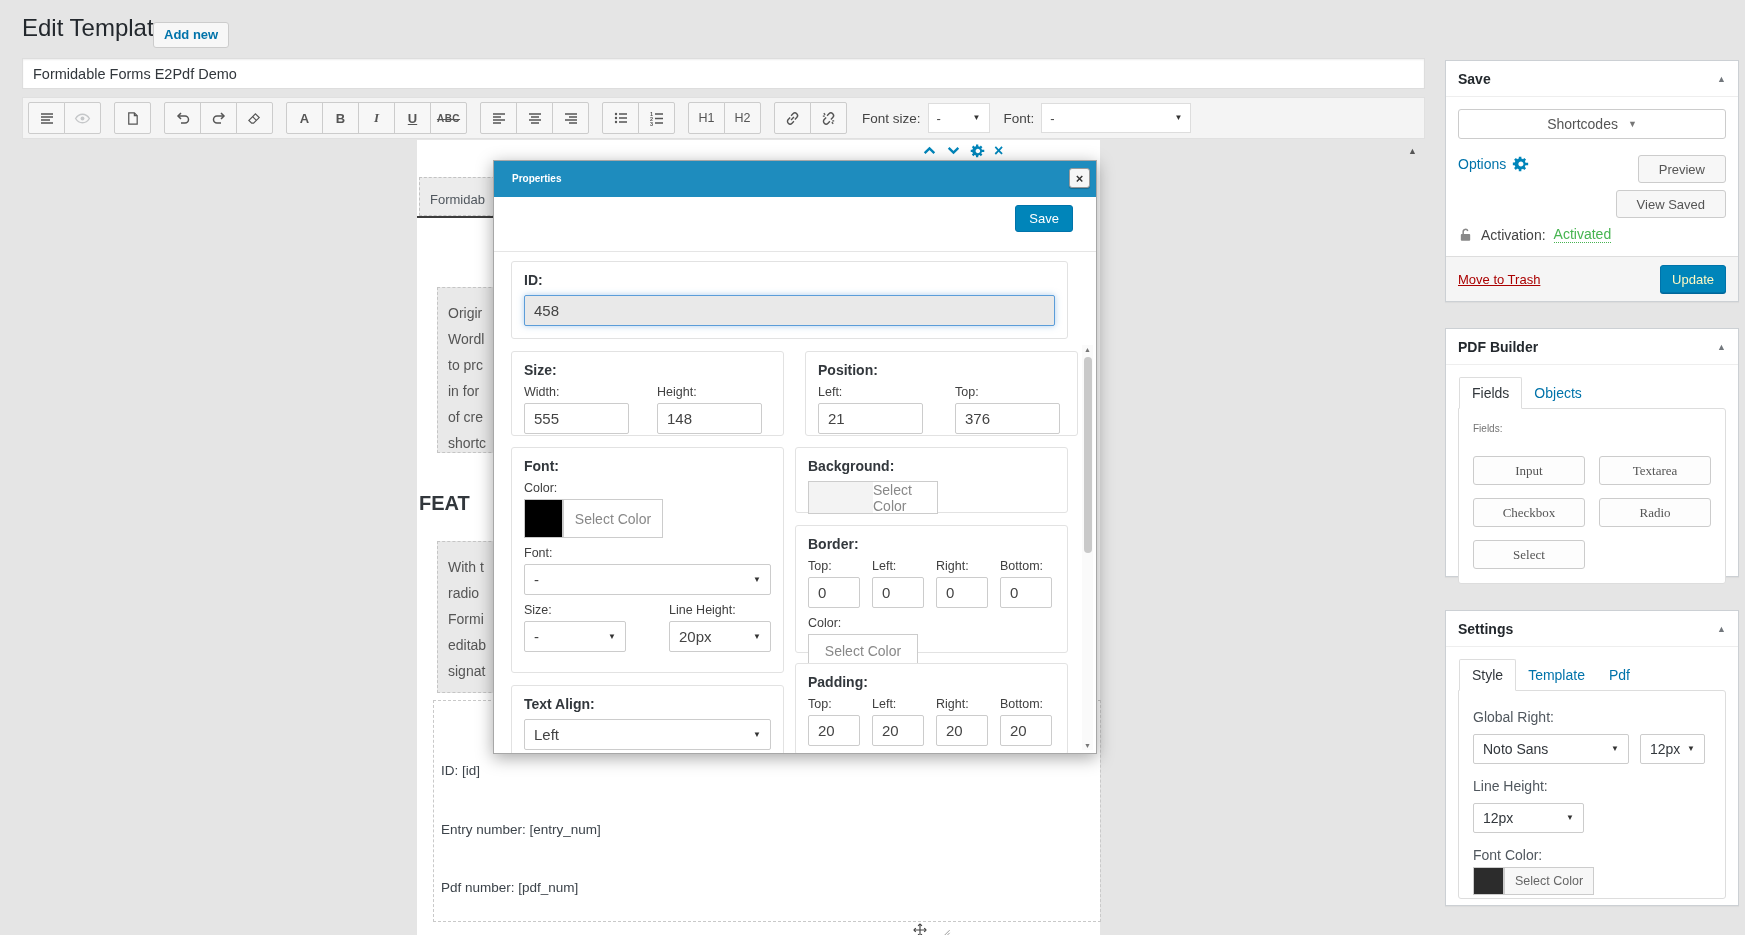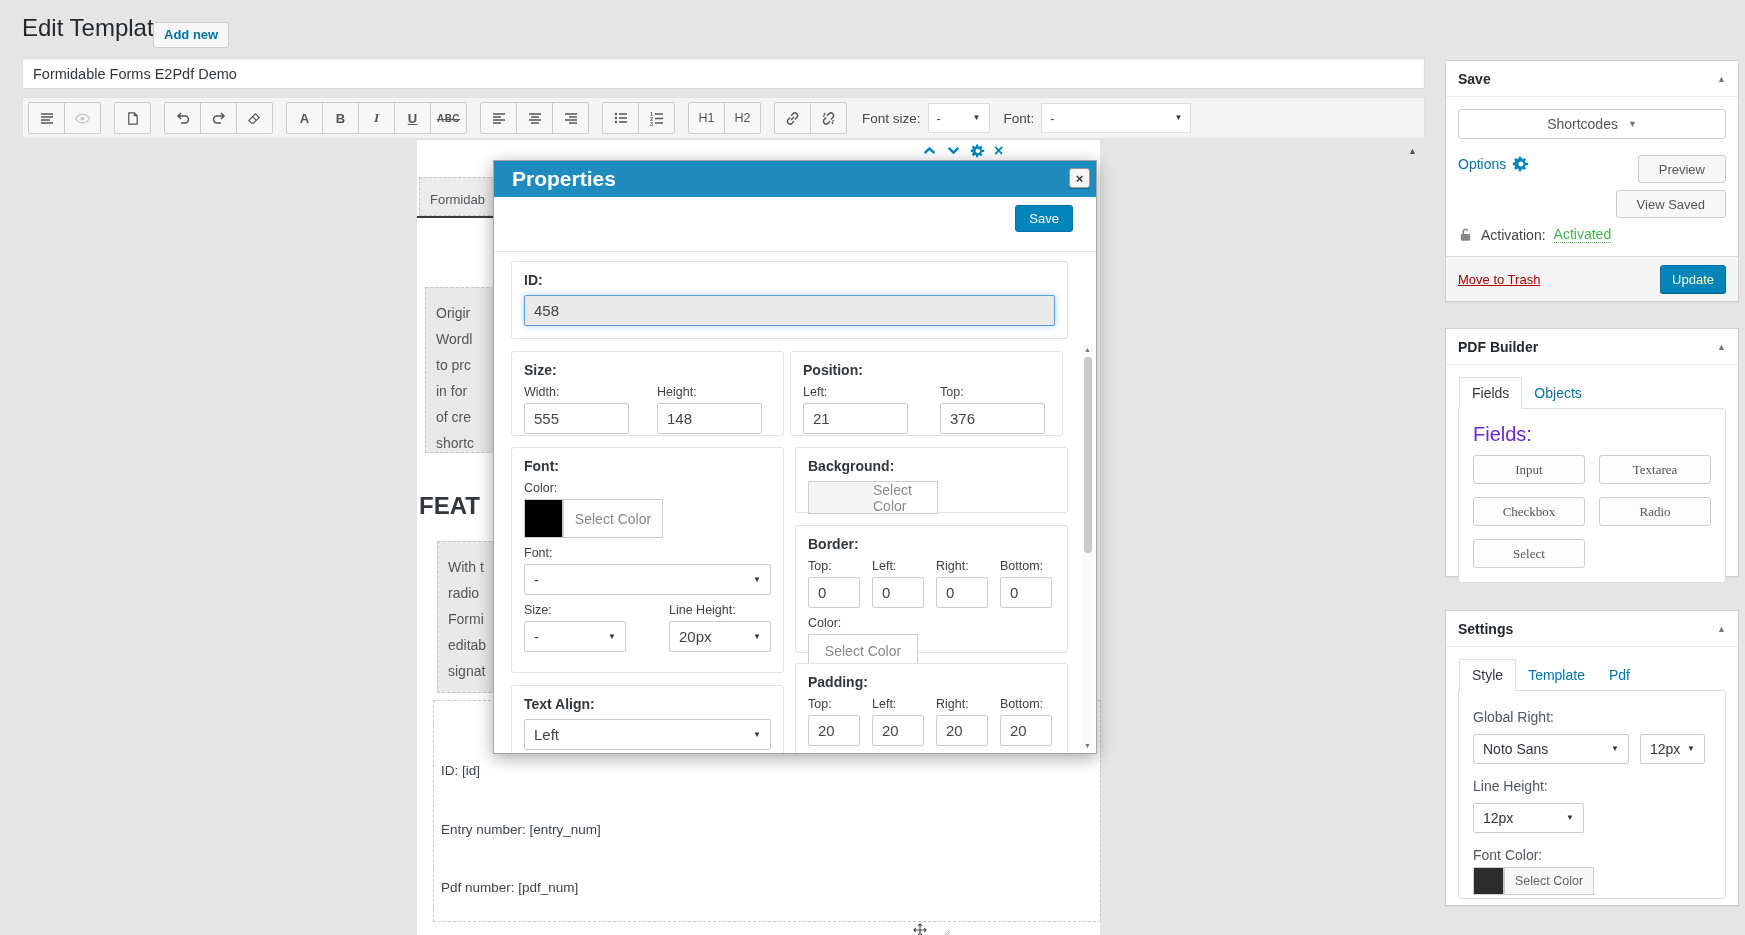--- a/index.html
+++ b/index.html
@@ -39,33 +39,33 @@
   .canvas{left:417px;top:140px;width:683px;height:795px;background:#fff}
   .canvas-scroll-up{left:1408px;top:146px;font-size:9px;color:#555}
   .el-controls{position:absolute;left:505px;top:3px;display:flex;align-items:center;gap:9px}
   .el-controls .x{color:#0085ba;font-size:16px;font-weight:700;line-height:14px;cursor:pointer}
   .page-tab{position:absolute;left:2px;top:37px;width:91px;height:39px;background:#ececec;
     border:1px dashed #c3c3c3;color:#50575e;font-size:13px;display:flex;align-items:flex-end;
     padding:0 0 8px 10px;overflow:hidden;white-space:nowrap}
   .tab-line{position:absolute;left:0;top:76px;width:120px;height:2px;background:#3c3c3c}
   .block{position:absolute;background:#e9e9e9;border:1px dashed #c5c5c5;color:#555;font-size:14px;
     line-height:26px;padding:12px 0 12px 10px;overflow:hidden;white-space:nowrap}
-  .block1{left:8px;top:147px;width:80px;height:166px}
+  .block1{left:20px;top:147px;width:80px;height:166px}
   .block2{left:20px;top:401px;width:80px;height:152px}
-  .feat{position:absolute;left:2px;top:352px;font-size:24px;font-weight:700;color:#32373c;
+  .feat{position:absolute;left:2px;top:352px;font-size:20px;font-weight:700;color:#32373c;
     width:76px;overflow:hidden;white-space:nowrap}
   .sc-box{position:absolute;left:16px;top:560px;width:668px;height:222px;border:1px dashed #c9c9c9}
   .sc-text{position:absolute;left:24px;top:582px;font-size:13.5px;line-height:19.5px;color:#3c434a;white-space:pre}
   .move-handle{position:absolute;left:496px;top:783px}
   .resize-handle{position:absolute;left:523px;top:786px}
 
   
   .modal{left:493px;top:160px;width:604px;height:594px;background:#fff;border:1px solid #a7a7a7;
     box-shadow:0 4px 16px rgba(0,0,0,.35);overflow:hidden}
-  .modal-header{height:36px;background:#1e8cbe;color:#fff;font-weight:700;font-size:21px;
+  .modal-header{height:36px;background:#1e8cbe;color:#fff;font-weight:700;font-size:10px;
     line-height:36px;padding-left:18px}
   .modal-close{position:absolute;top:7px;right:6px;width:21px;height:20px;background:#f6f6f6;
     border:1px solid #999;border-radius:3px;color:#333;font-size:13px;font-weight:700;display:flex;
     align-items:center;justify-content:center;box-shadow:0 1px 1px rgba(0,0,0,.25);cursor:pointer}
   .modal-save{position:absolute;right:23px;top:44px;height:27px;padding:0 13px;background:#0085ba;
     border:1px solid #0073aa;color:#fff;font-size:13px;border-radius:3px;cursor:pointer;font-family:inherit}
   .modal-divider{position:absolute;left:0;right:0;top:90px;height:1px;background:#e5e5e5}
   .modal-body{position:absolute;left:0;right:0;top:91px;bottom:0;overflow:hidden}
   .fbox{position:absolute;border:1px solid #e2e2e2;border-radius:3px;background:#fff;padding:10px 12px}
   .flabel{font-weight:700;font-size:14px;color:#32373c;margin-bottom:7px}
@@ -112,21 +112,21 @@
   .panel-footer{height:45px;background:#f5f5f5;border-top:1px solid #ddd;display:flex;
     justify-content:space-between;align-items:center;padding:0 12px}
   .trash-link{color:#a00;font-size:13px;text-decoration:underline;cursor:pointer}
   .update-btn{height:28px;padding:0 11px;background:#0085ba;border:1px solid #0073aa;border-radius:3px;
     color:#fef9c3;font-size:13px;box-shadow:0 1px 0 #006799;cursor:pointer;font-family:inherit}
   .tabs-row{display:flex;align-items:flex-end;position:relative;z-index:2;margin-left:1px}
   .tab-active{border:1px solid #ddd;border-bottom:1px solid #fff;background:#fff;padding:7px 12px;
     font-size:14px;color:#32373c;margin-bottom:-1px;border-radius:2px 2px 0 0;cursor:pointer}
   .tab-link{color:#0073aa;font-size:14px;padding:7px 12px;cursor:pointer}
   .tab-container{border:1px solid #ddd;border-radius:0 3px 3px 3px;padding:14px;background:#fff}
-  .fields-label{color:#6d28d9;font-size:20px;margin-bottom:9px}
+  .fields-label{color:#737373;font-size:10px;margin-bottom:22px}
   .field-btns{display:grid;grid-template-columns:1fr 1fr;gap:13px 14px}
   .fbtn{height:29px;border:1px solid #ccc;border-radius:3px;background:#fdfdfd;color:#555;font-size:13px;
     display:flex;align-items:center;justify-content:center;cursor:pointer;font-family:Liberation Serif, serif}
   .set-label{color:#50575e;font-size:14px;margin:4px 0 9px}
   .sel-sm{height:30px;font-size:14px;color:#32373c}
   .fc-swatch{width:31px;height:28px;background:#2c2c2c;border:1px solid #ccc;flex:none}
   .fc-btn{height:28px;padding:0 10px;border:1px solid #ccc;background:#f7f7f7;color:#666;font-size:12.5px;
     display:flex;align-items:center;cursor:pointer}
 </style>
 </head>
@@ -378,21 +378,21 @@
             <div class="sublabel">Width:</div>
             <input class="tinput" value="555" style="">
           </div>
           <div class="fld w105" style="margin-left:6px">
             <div class="sublabel">Height:</div>
             <input class="tinput" value="148" style="">
           </div>
         </div>
       </div>
 
-      <div class="fbox" style="left:296px;top:99px;width:273px;height:85px">
+      <div class="fbox" style="left:311px;top:99px;width:273px;height:85px">
         <div class="flabel">Position:</div>
         <div class="frow">
           <div class="fld w105">
             <div class="sublabel">Left:</div>
             <input class="tinput" value="21" style="">
           </div>
           <div class="fld w105" style="margin-left:10px">
             <div class="sublabel">Top:</div>
             <input class="tinput" value="376" style="">
           </div>

